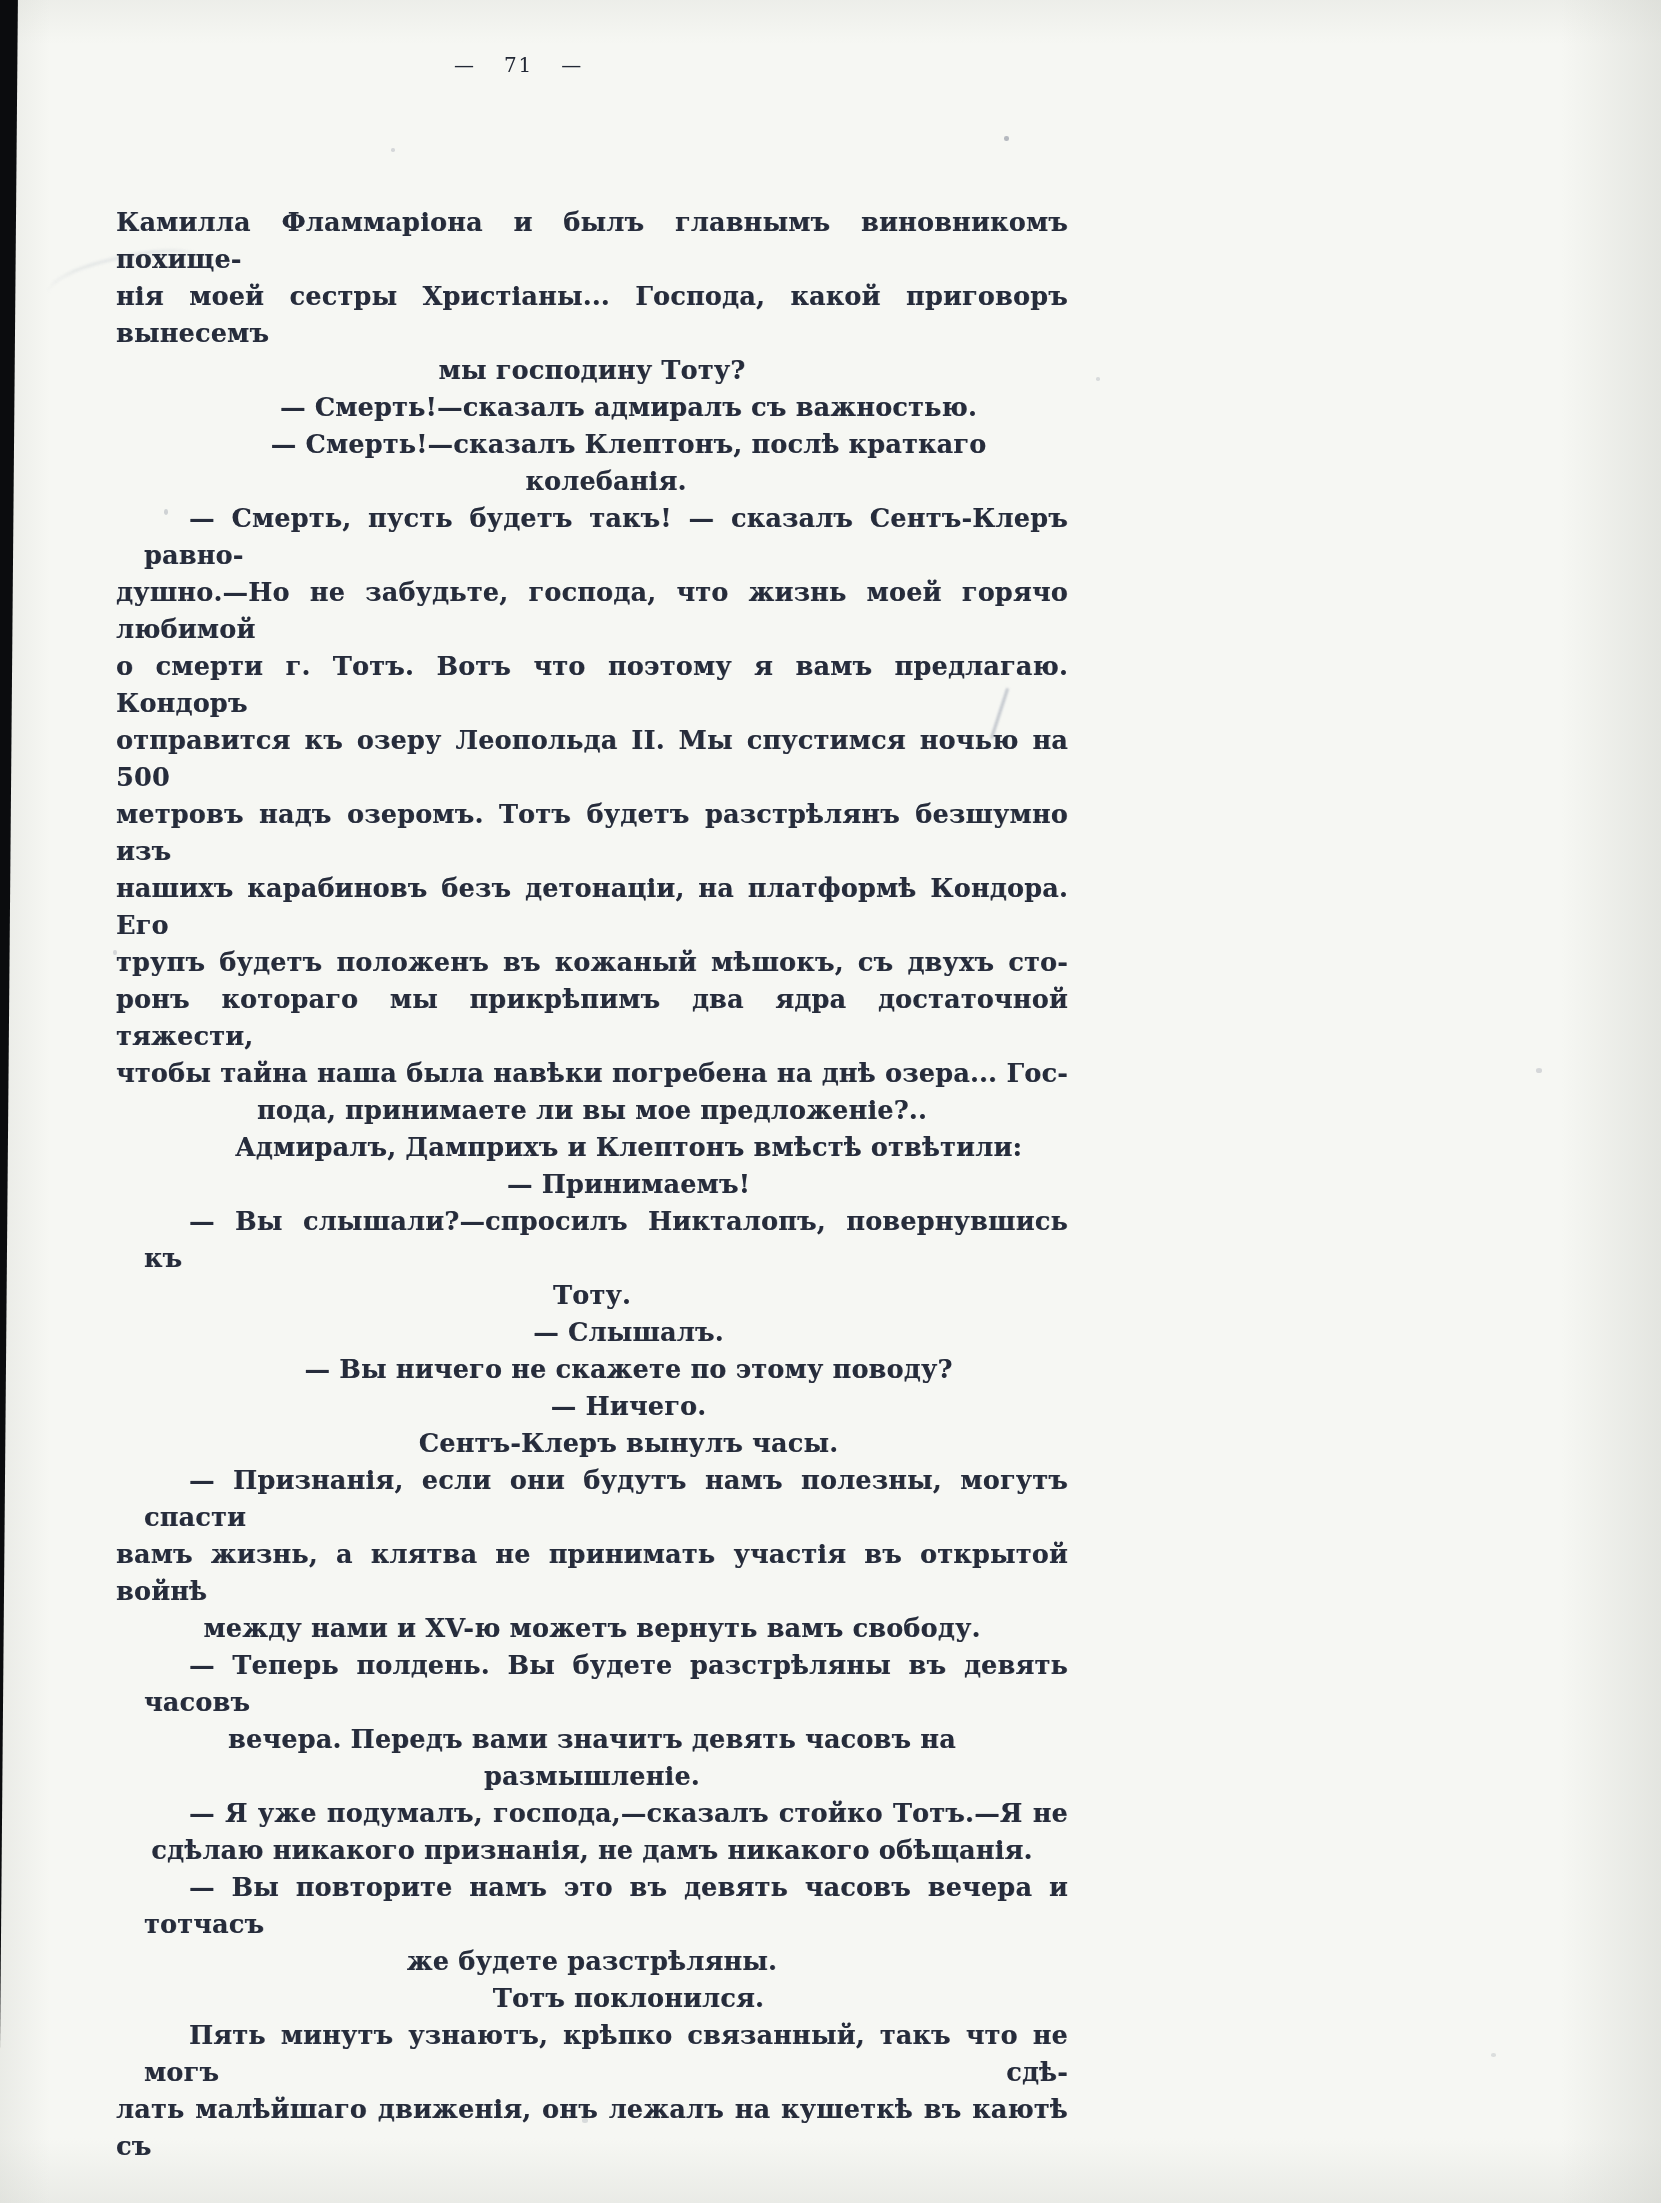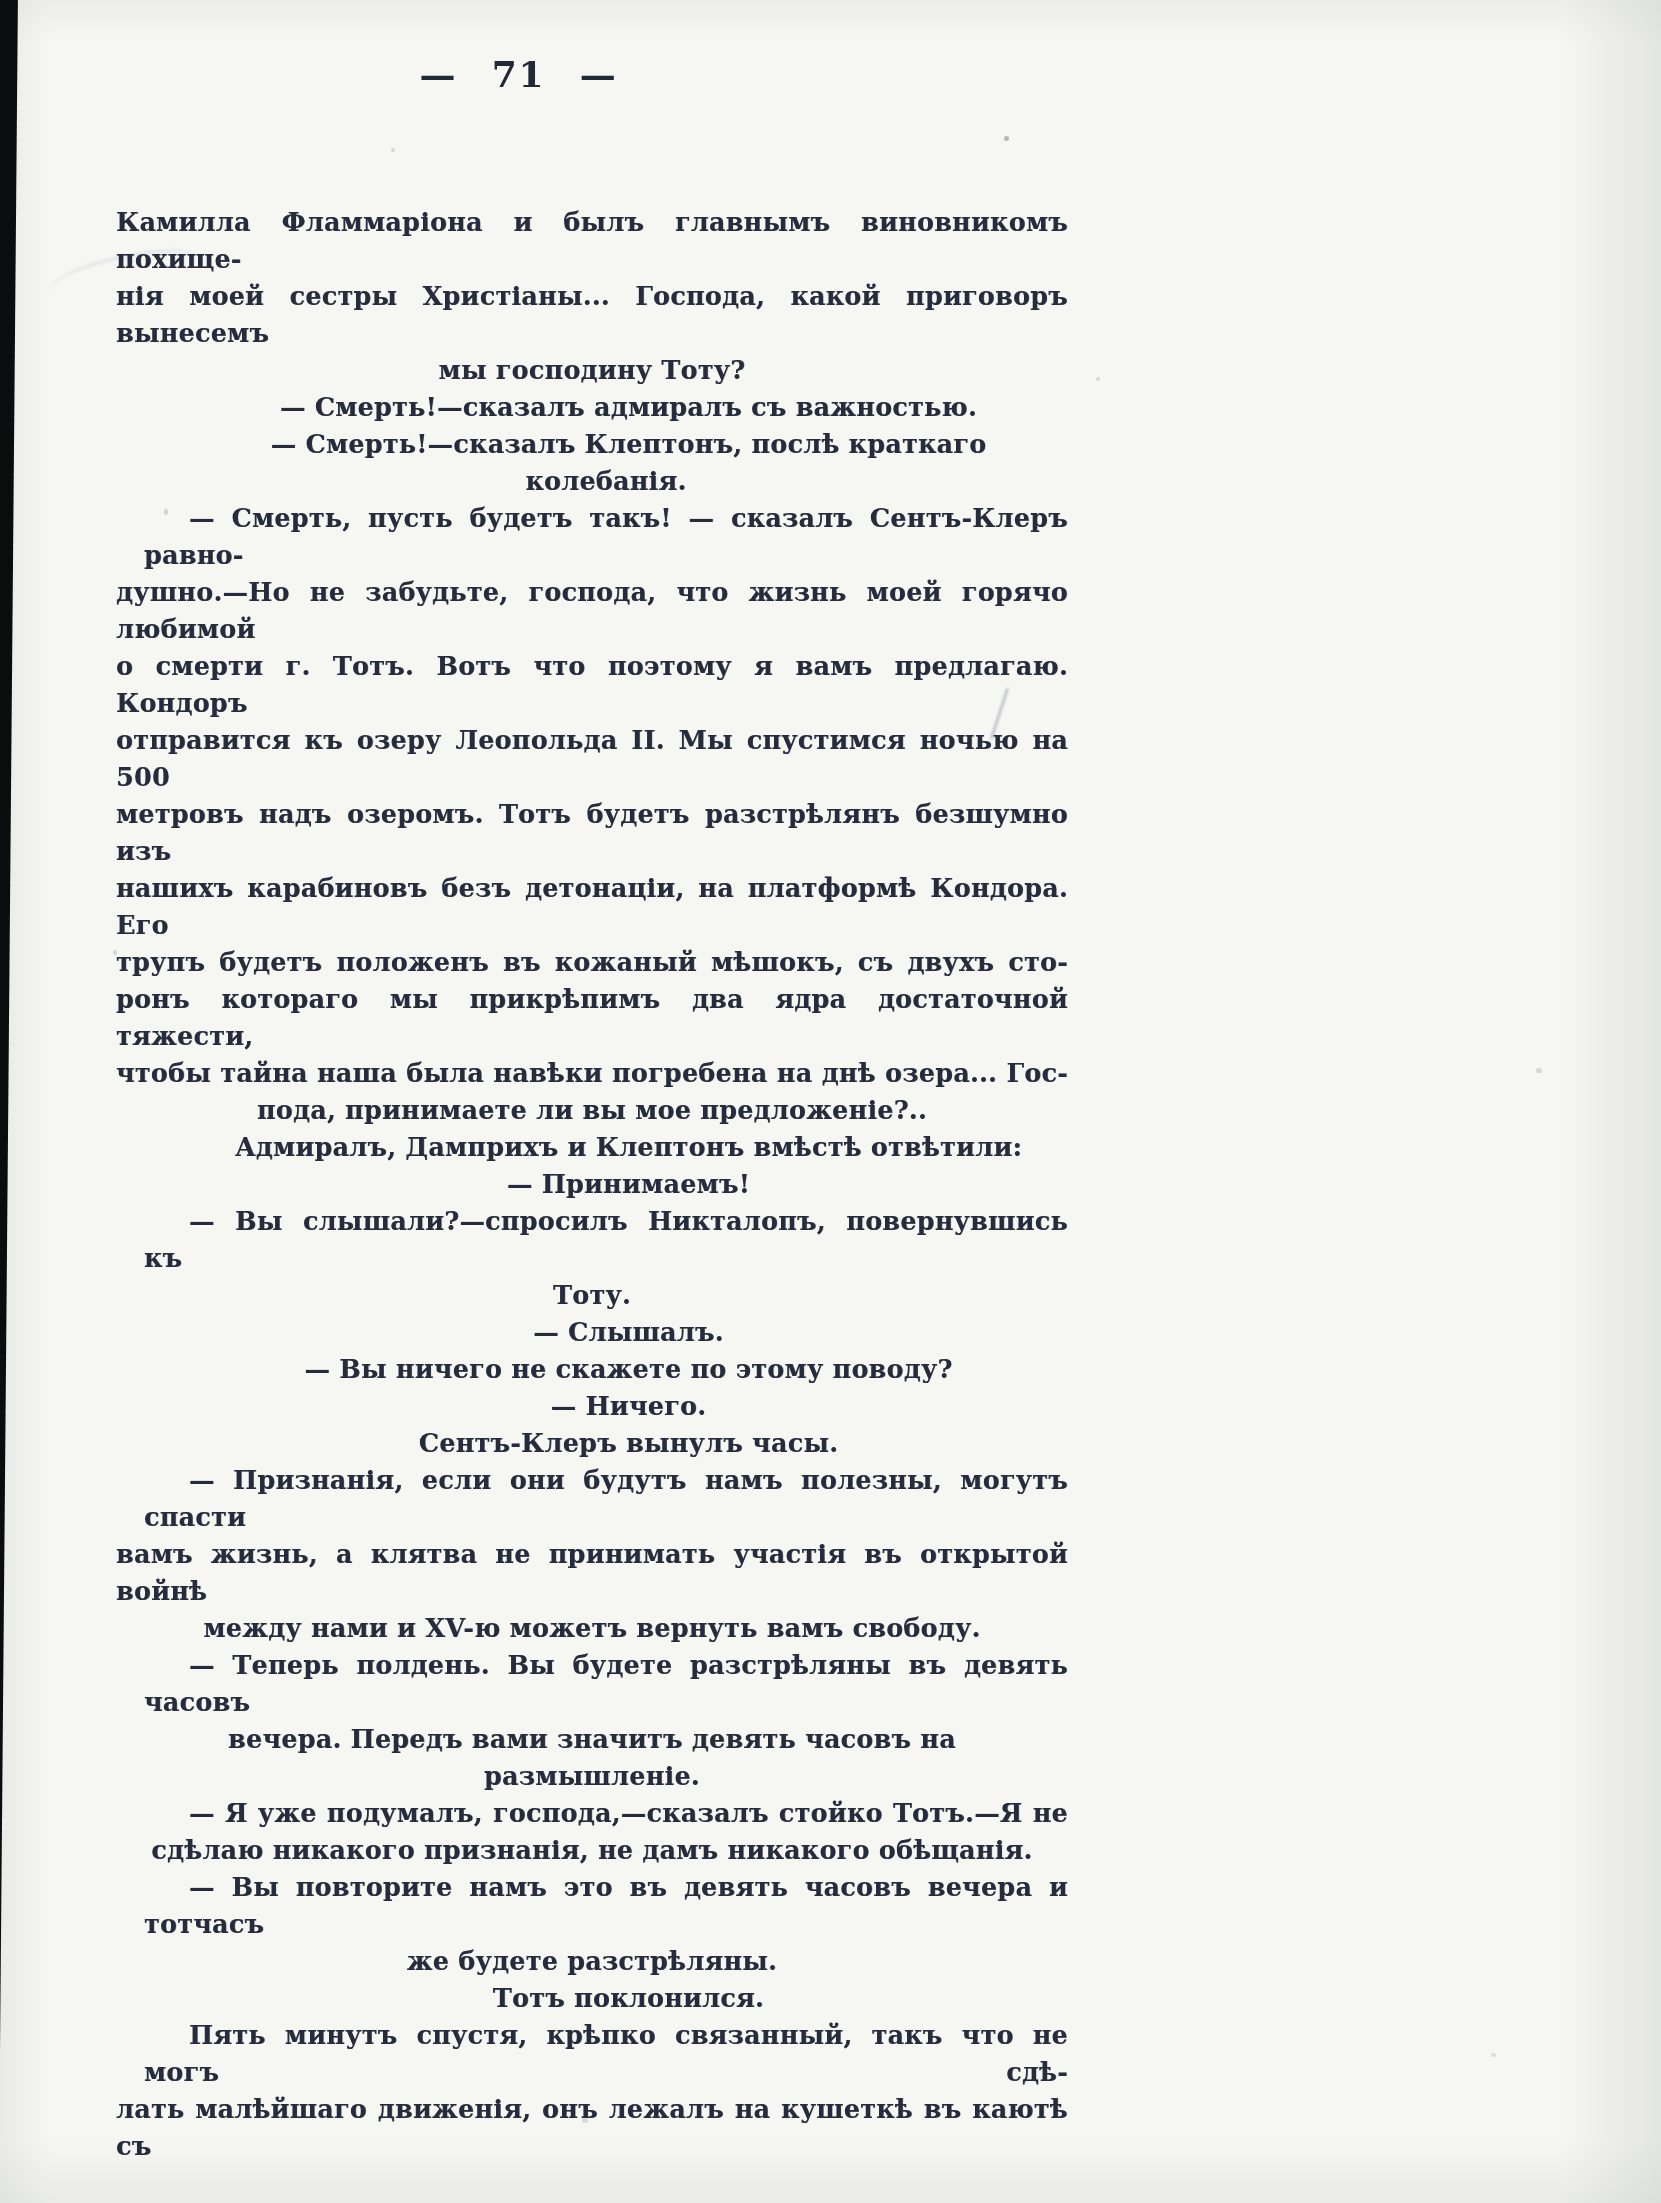--- a/index.html
+++ b/index.html
@@ -30,22 +30,22 @@
     background: #0b0c0e;
     transform: rotate(0.5deg);
     transform-origin: 50% 0;
   }
   .page-number {
     position: absolute;
     left: 382px;
     top: 53px;
     width: 273px;
     text-align: center;
-    font-size: 36px;
-    font-weight: bold;
+    font-size: 20px;
+    font-weight: normal;
     letter-spacing: 1.8px;
     word-spacing: 20px;
     color: #222835;
   }
   .text-block {
     position: absolute;
     left: 116px;
     top: 204px;
     width: 952px;
     font-size: 25.5px;
@@ -169,18 +169,18 @@
         <div class="line">сдѣлаю никакого признанія, не дамъ никакого обѣщанія.</div>
       </div>
       <div class="para">
         <div class="line indent fill">— Вы повторите намъ это въ девять часовъ вечера и тотчасъ</div>
         <div class="line">же будете разстрѣляны.</div>
       </div>
       <div class="para">
         <div class="line indent">Тотъ поклонился.</div>
       </div>
       <div class="para">
-        <div class="line indent fill">Пять минутъ спустя, крѣпко связанный, такъ что не могъ сдѣ-</div>
+        <div class="line indent fill">Пять минутъ узнаютъ, крѣпко связанный, такъ что не могъ сдѣ-</div>
         <div class="line fill">лать малѣйшаго движенія, онъ лежалъ на кушеткѣ въ каютѣ съ</div>
       </div>
     </div>
 </div>
 
 
 </body></html>

